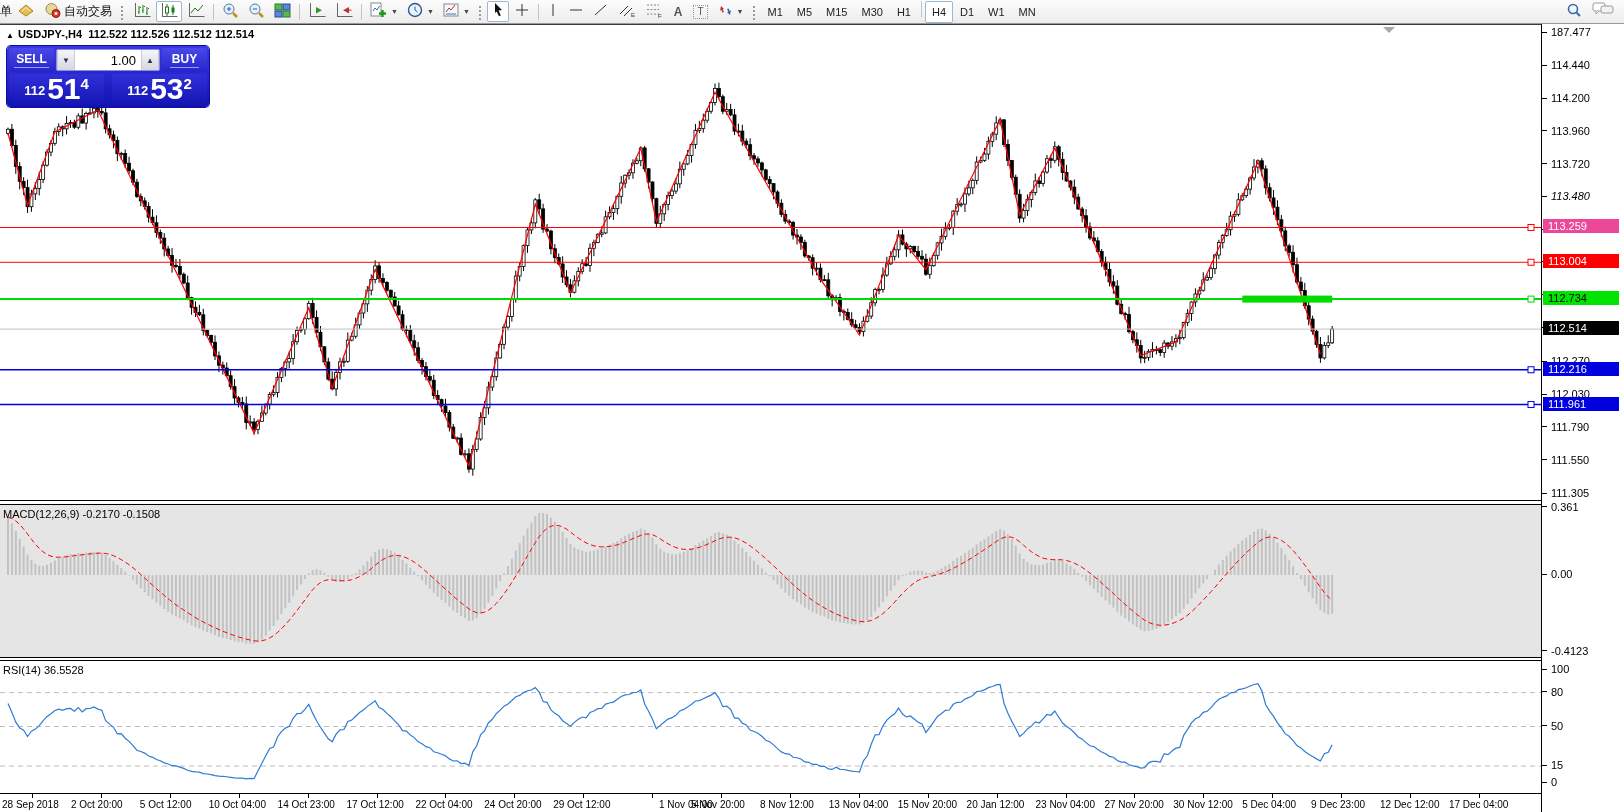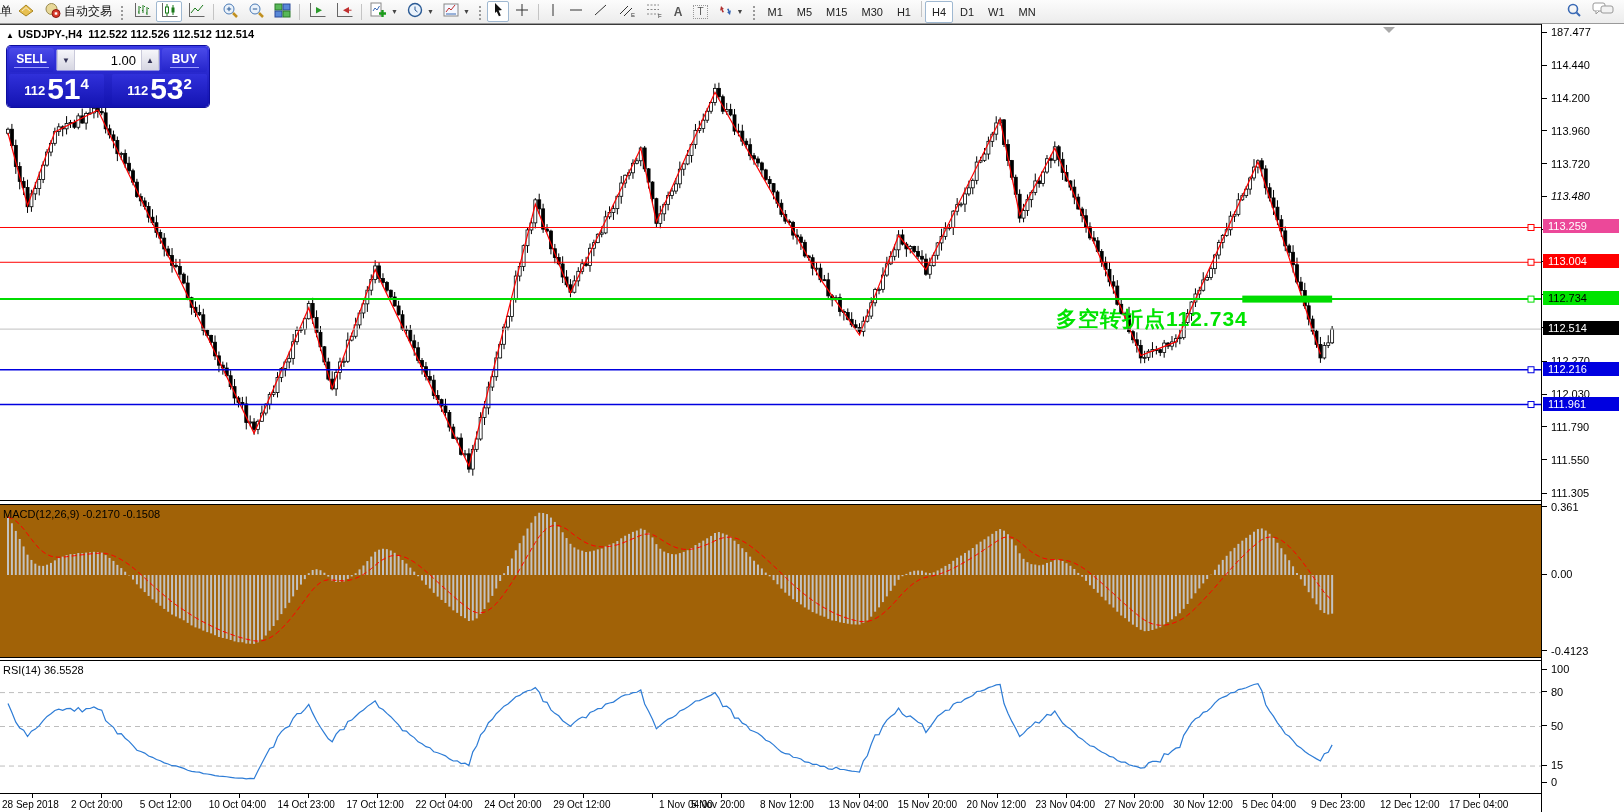--- a/index.html
+++ b/index.html
@@ -18,21 +18,21 @@
   .tf{font-size:11px;color:#222;height:20px;padding:0 6px;display:flex;align-items:center;border:1px solid transparent;border-radius:2px}
   .tf.pressed{background:#fff;border-color:#9fb8d1}
   .caret{font-size:7px;color:#444;margin-left:1px}
   .tool-A{font-size:12px;color:#555;font-weight:700;padding:0 2px}
   .tool-T{font-size:10px;color:#555;border:1px dotted #999;padding:0 3px;line-height:12px}
   .tb-right{margin-left:auto;display:flex;align-items:center;gap:10px;padding-right:8px}
 
   
   .main-chart{position:absolute;top:24px;left:0;width:1541px;height:477px;background:#fff;border-top:1px solid #3a3a3a;
     border-bottom:1px solid #000;box-sizing:border-box}
-  .macd-panel{position:absolute;top:504px;left:0;width:1541px;height:154px;background:#a16207;border-top:1px solid #000;
+  .macd-panel{position:absolute;top:504px;left:0;width:1541px;height:154px;background:#e5e5e5;border-top:1px solid #000;
     border-bottom:1px solid #000;box-sizing:border-box}
   .rsi-panel{position:absolute;top:660px;left:0;width:1541px;height:133px;background:#fff;border-top:1px solid #000;box-sizing:border-box}
   .main-chart svg,.macd-panel svg,.rsi-panel svg{position:absolute;left:0;top:0}
   .ind-label{position:absolute;left:3px;top:3px;font-size:11px;color:#000;z-index:5;white-space:nowrap}
 
   .chart-header{position:absolute;left:6px;top:3px;font-size:11px;font-weight:700;color:#000;z-index:6;white-space:nowrap}
   .chart-header .tri{font-size:8px;margin-right:4px}
   .annotation{position:absolute;left:1056px;top:280px;font-size:21px;font-weight:700;color:#00E400;z-index:4;white-space:nowrap;letter-spacing:1px}
   .shift-marker{position:absolute;left:1383px;top:2px;width:0;height:0;border-left:6px solid transparent;
     border-right:6px solid transparent;border-top:6px solid #a9a9a9;z-index:4}
@@ -979,21 +979,20 @@
           <span class="tp-sup">4</span>
         </div>
         <div class="tp-price">
           <span class="tp-prefix">112</span>
           <span class="tp-pips">53</span>
           <span class="tp-sup">2</span>
         </div>
       </div>
     </div>
 
-    <div class="annotation" style="color: rgb(0, 228, 0);">多空转折点112.734</div>
     <div class="shift-marker"></div>
   </div>
 
   <div class="macd-panel">
     <svg id="macd-svg" width="1541" height="152">
         <g>
           <line x1="8" y1="70" x2="8" y2="12.246999999999574" stroke="#C2C2C2" stroke-width="2"></line>
           <line x1="11.906" y1="70" x2="11.906" y2="18.29729147942787" stroke="#C2C2C2" stroke-width="2"></line>
           <line x1="15.812000000000001" y1="70" x2="15.812000000000001" y2="25.91729916954231" stroke="#C2C2C2" stroke-width="2"></line>
           <line x1="19.718" y1="70" x2="19.718" y2="34.0044738779208" stroke="#C2C2C2" stroke-width="2"></line>
@@ -1426,21 +1425,21 @@
       <div class="t-text" style="left: 659px; text-align: right;">1 Nov 04:00</div>
       <div class="t-tick" style="left: 721px;"></div>
       <div class="t-text" style="left: 691px;">5 Nov 20:00</div>
       <div class="t-tick" style="left: 789.9px;"></div>
       <div class="t-text" style="left: 759.9px;">8 Nov 12:00</div>
       <div class="t-tick" style="left: 858.8px;"></div>
       <div class="t-text" style="left: 828.8px;">13 Nov 04:00</div>
       <div class="t-tick" style="left: 927.7px;"></div>
       <div class="t-text" style="left: 897.7px;">15 Nov 20:00</div>
       <div class="t-tick" style="left: 996.6px;"></div>
-      <div class="t-text" style="left: 966.6px;">20 Nov 12:00</div>
+      <div class="t-text" style="left: 966.6px;">20 Jan 12:00</div>
       <div class="t-tick" style="left: 1065.5px;"></div>
       <div class="t-text" style="left: 1035.5px;">23 Nov 04:00</div>
       <div class="t-tick" style="left: 1134.4px;"></div>
       <div class="t-text" style="left: 1104.4px;">27 Nov 20:00</div>
       <div class="t-tick" style="left: 1203.3px;"></div>
       <div class="t-text" style="left: 1173.3px;">30 Nov 12:00</div>
       <div class="t-tick" style="left: 1272.2px;"></div>
       <div class="t-text" style="left: 1242.2px;">5 Dec 04:00</div>
       <div class="t-tick" style="left: 1341.1px;"></div>
       <div class="t-text" style="left: 1311.1px;">9 Dec 23:00</div>

